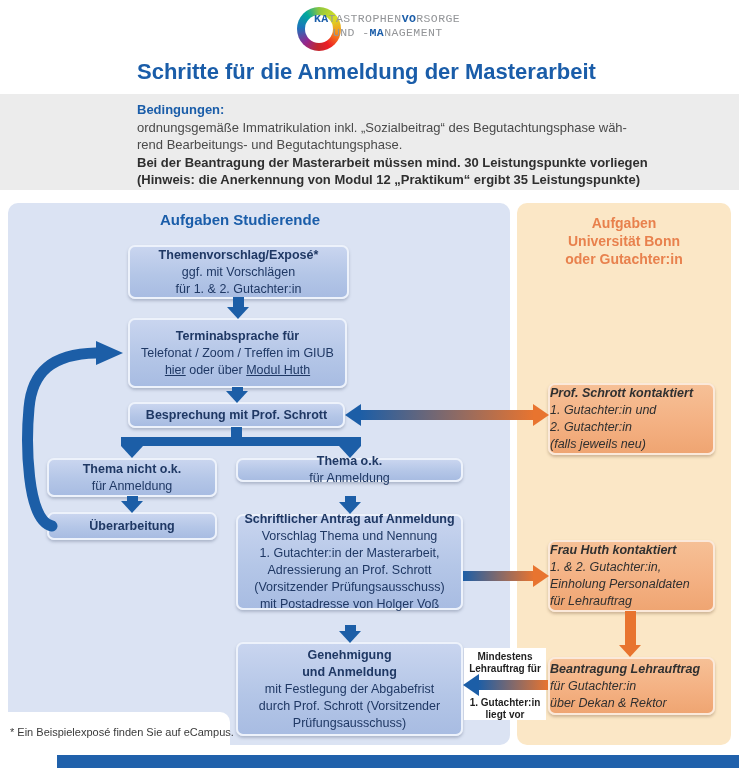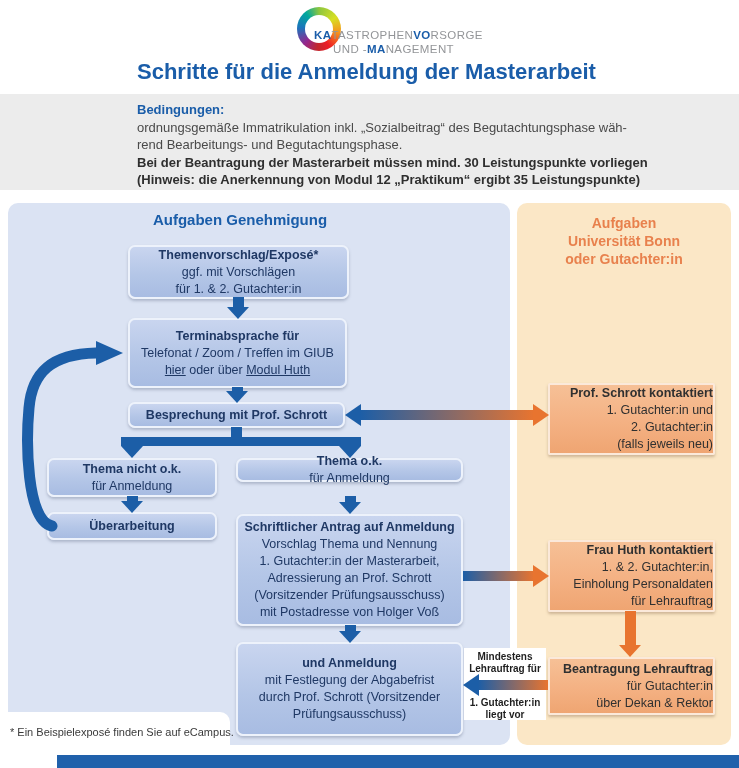--- a/index.html
+++ b/index.html
@@ -27,25 +27,25 @@
   .panel-orange{background:#fbe7c6;border-radius:10px;}
   .col-hd-blue{font-size:15px;font-weight:bold;color:#1a5da9;text-align:center;}
   .col-hd-orange{font-size:14px;font-weight:bold;color:#e8814d;text-align:center;line-height:18px;}
 
   
   .bbox{position:absolute;box-sizing:border-box;border:2px solid #edf2fb;border-radius:7px;
         background:linear-gradient(180deg,#c9d5ef 0%,#b4c6e7 55%,#a8bce2 100%);
         box-shadow:0 2px 3px rgba(90,100,130,.35);
         color:#1f3864;font-size:12.5px;line-height:17px;text-align:center;
         display:flex;flex-direction:column;justify-content:center;}
-  .obox{position:absolute;box-sizing:border-box;border:2px solid #fbe9da;border-radius:2px;
+  .obox{position:absolute;box-sizing:border-box;border:2px solid #fbe9da;border-radius:7px;
         background:linear-gradient(180deg,#f6c096 0%,#f4b183 55%,#efa572 100%);
         box-shadow:0 2px 3px rgba(120,90,60,.35);
-        color:#303030;font-size:12.5px;line-height:17px;text-align:right;
-        display:flex;flex-direction:column;justify-content:center;}
+        color:#303030;font-size:12.5px;line-height:17px;text-align:left;
+        display:flex;flex-direction:column;justify-content:center;font-style:italic;}
   .bbox b{font-weight:bold;}
   .link{text-decoration:underline;color:inherit;cursor:pointer;}
 
   
   .shaft-b{position:absolute;background:#1c5ea7;}
   .shaft-o{position:absolute;background:#e8742f;}
   .tri{position:absolute;width:0;height:0;}
   .tri-down-b{border-left:11px solid transparent;border-right:11px solid transparent;border-top:12px solid #1c5ea7;}
   .tri-down-o{border-left:11px solid transparent;border-right:11px solid transparent;border-top:12px solid #e8742f;}
   .tri-left-b{border-top:11px solid transparent;border-bottom:11px solid transparent;border-right:16px solid #1c5ea7;}
@@ -58,21 +58,21 @@
   .footer-bar{background:#2061ab;}
 </style>
 </head>
 <body>
 
 <div id="stage">
 
   <div class="abs ring" style="left:297px;top:7px;">
     <span class="ring-hole"></span>
   </div>
-  <div class="abs logo-text" style="left:314px;top:28px;">
+  <div class="abs logo-text" style="left:314px;top:12px;font-family:Liberation Mono, monospace;">
     <div><b>KA</b><span>TASTROPHEN</span><b>VO</b><span>RSORGE</span></div>
     <div style="margin-left:19px;"><span>UND -</span><b>MA</b><span>NAGEMENT</span></div>
   </div>
 
   <div class="abs page-title" style="left:137px;top:59px;">Schritte für die Anmeldung der Masterarbeit</div>
 
   <div class="abs cond" style="left:0;top:94px;width:739px;height:96px;">
     <div class="inner">
       <div class="hd">Bedingungen:</div>
       <div>ordnungsgemäße Immatrikulation inkl. „Sozialbeitrag“ des Begutachtungsphase wäh-</div>
@@ -81,21 +81,21 @@
       <div class="bd">(Hinweis: die Anerkennung von Modul 12 „Praktikum“ ergibt 35 Leistungspunkte)</div>
     </div>
   </div>
 
   <div class="abs panel-blue" style="left:8px;top:203px;width:502px;height:542px;"></div>
   <div class="abs panel-orange" style="left:517px;top:203px;width:214px;height:542px;"></div>
 
   <div class="abs" style="left:0;top:712px;width:230px;height:56px;background:#fff;border-radius:0 10px 0 0;"></div>
   <div class="abs footnote" style="left:10px;top:726px;">* Ein Beispielexposé finden Sie auf eCampus.</div>
 
-  <div class="abs col-hd-blue" style="left:10px;top:211px;width:460px;">Aufgaben Genehmigung</div>
+  <div class="abs col-hd-blue" style="left:10px;top:211px;width:460px;">Aufgaben Studierende</div>
   <div class="abs col-hd-orange" style="left:517px;top:214px;width:214px;">
     <div>Aufgaben</div>
     <div>Universität Bonn</div>
     <div>oder Gutachter:in</div>
   </div>
 
   <div class="bbox" style="left:128px;top:245px;width:221px;height:54px;">
     <div><b>Themenvorschlag/Exposé*</b></div>
     <div>ggf. mit Vorschlägen</div>
     <div>für 1. &amp; 2. Gutachter:in</div>
@@ -118,30 +118,31 @@
 
   <div class="bbox" style="left:47px;top:512px;width:170px;height:28px;">
     <div><b>Überarbeitung</b></div>
   </div>
 
   <div class="bbox" style="left:236px;top:458px;width:227px;height:24px;align-items:center;">
     <div><b>Thema o.k.</b></div>
     <div>für Anmeldung</div>
   </div>
 
-  <div class="bbox" style="left:236px;top:514px;width:227px;height:112px;">
+  <div class="bbox" style="left:236px;top:514px;width:227px;height:96px;">
     <div><b>Schriftlicher Antrag auf Anmeldung</b></div>
     <div>Vorschlag Thema und Nennung</div>
     <div>1. Gutachter:in der Masterarbeit,</div>
     <div>Adressierung an Prof. Schrott</div>
     <div>(Vorsitzender Prüfungsausschuss)</div>
     <div>mit Postadresse von Holger Voß</div>
   </div>
 
   <div class="bbox" style="left:236px;top:642px;width:227px;height:94px;">
+    <div><b>Genehmigung</b></div>
     <div><b>und Anmeldung</b></div>
     <div>mit Festlegung der Abgabefrist</div>
     <div>durch Prof. Schrott (Vorsitzender</div>
     <div>Prüfungsausschuss)</div>
   </div>
 
   <div class="obox" style="left:548px;top:383px;width:167px;height:72px;">
     <div><b>Prof. Schrott kontaktiert</b></div>
     <div>1. Gutachter:in und</div>
     <div>2. Gutachter:in</div>

